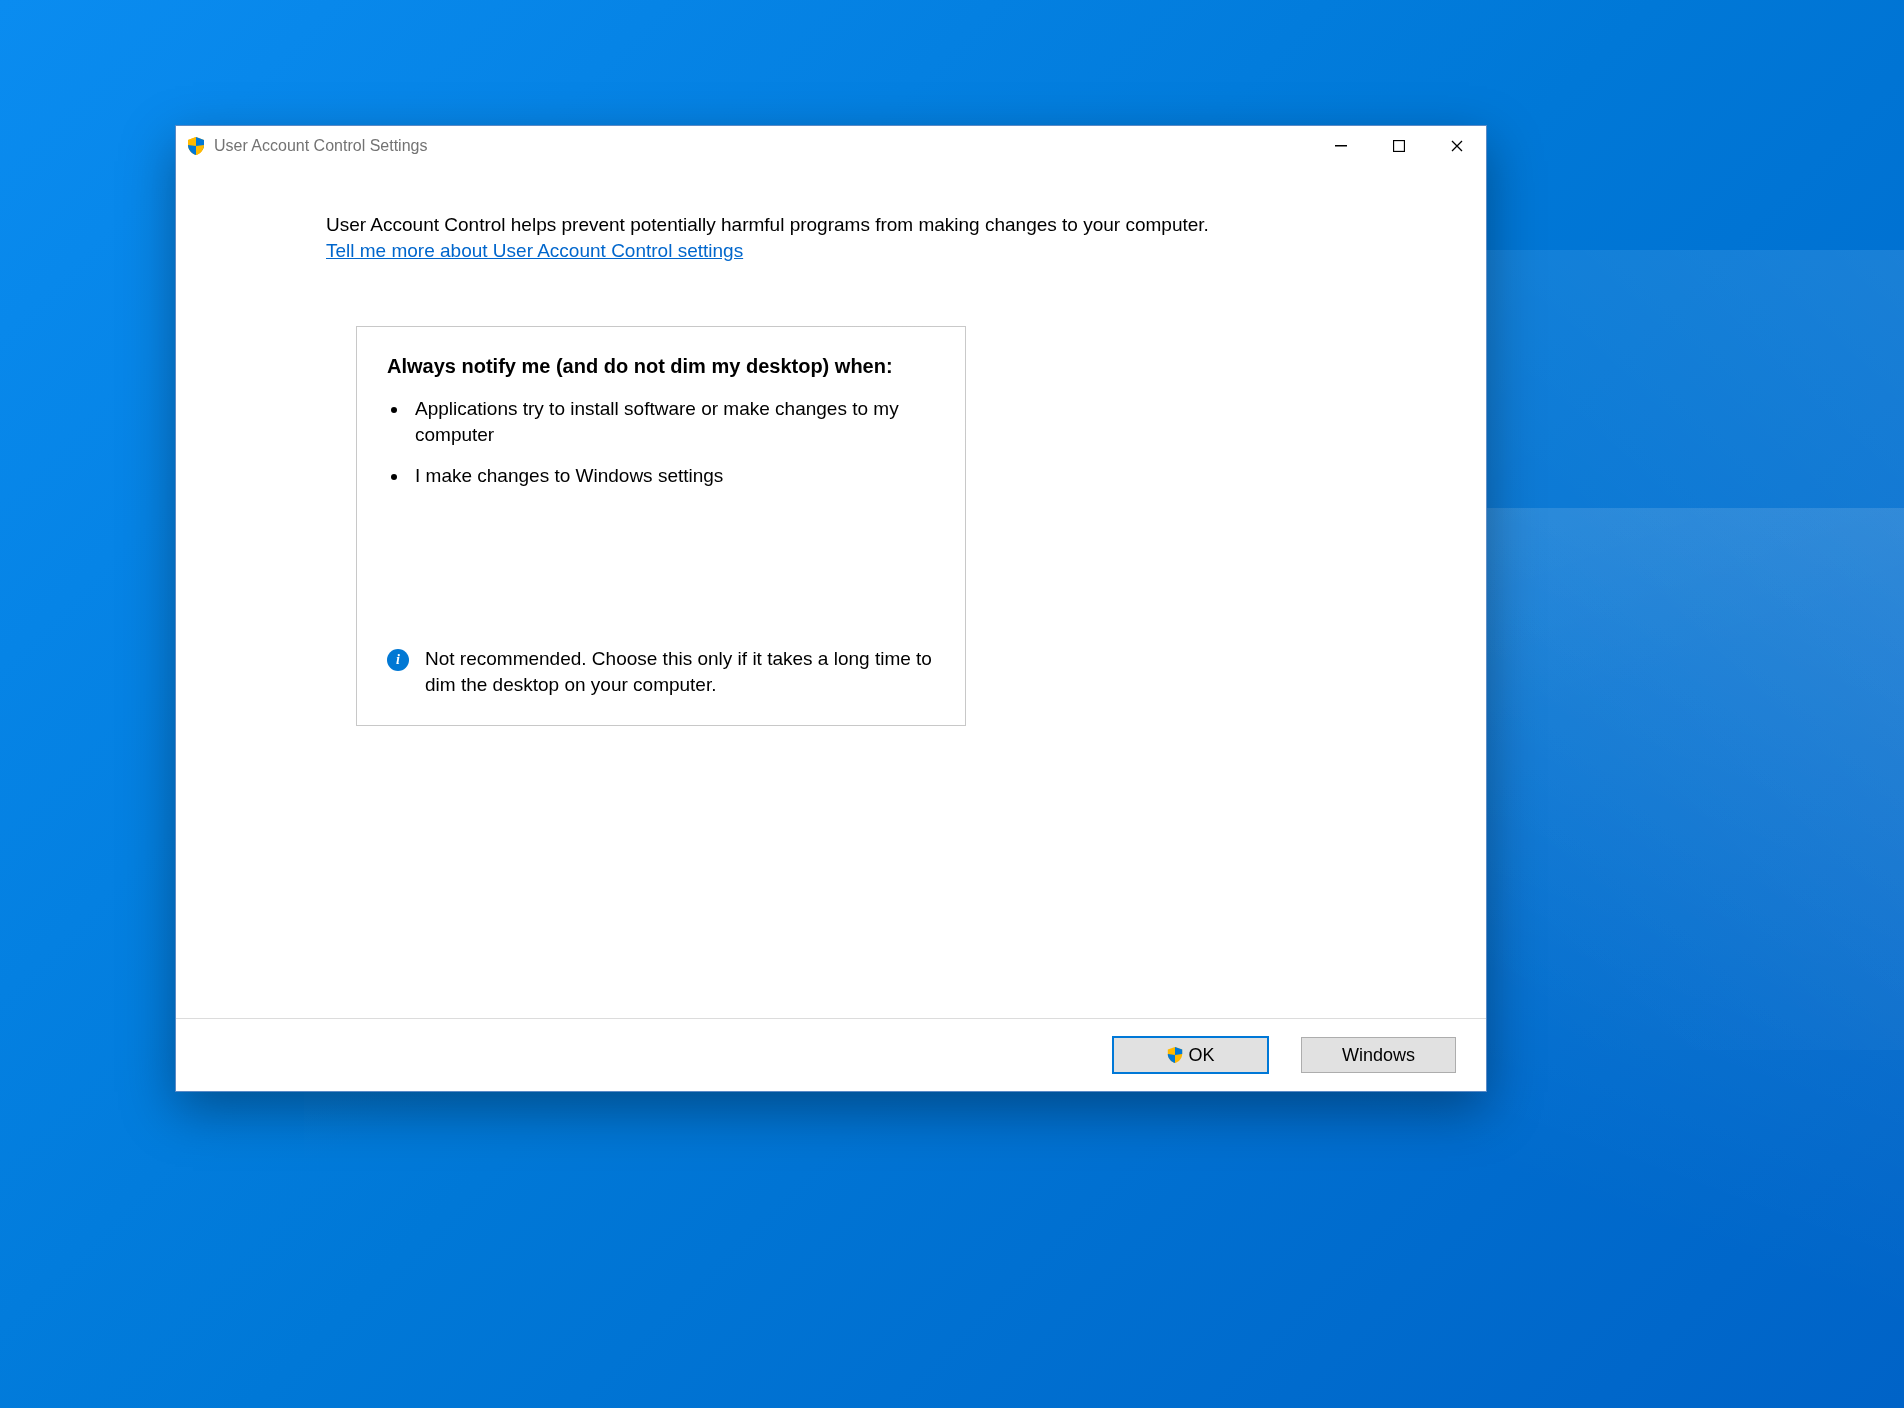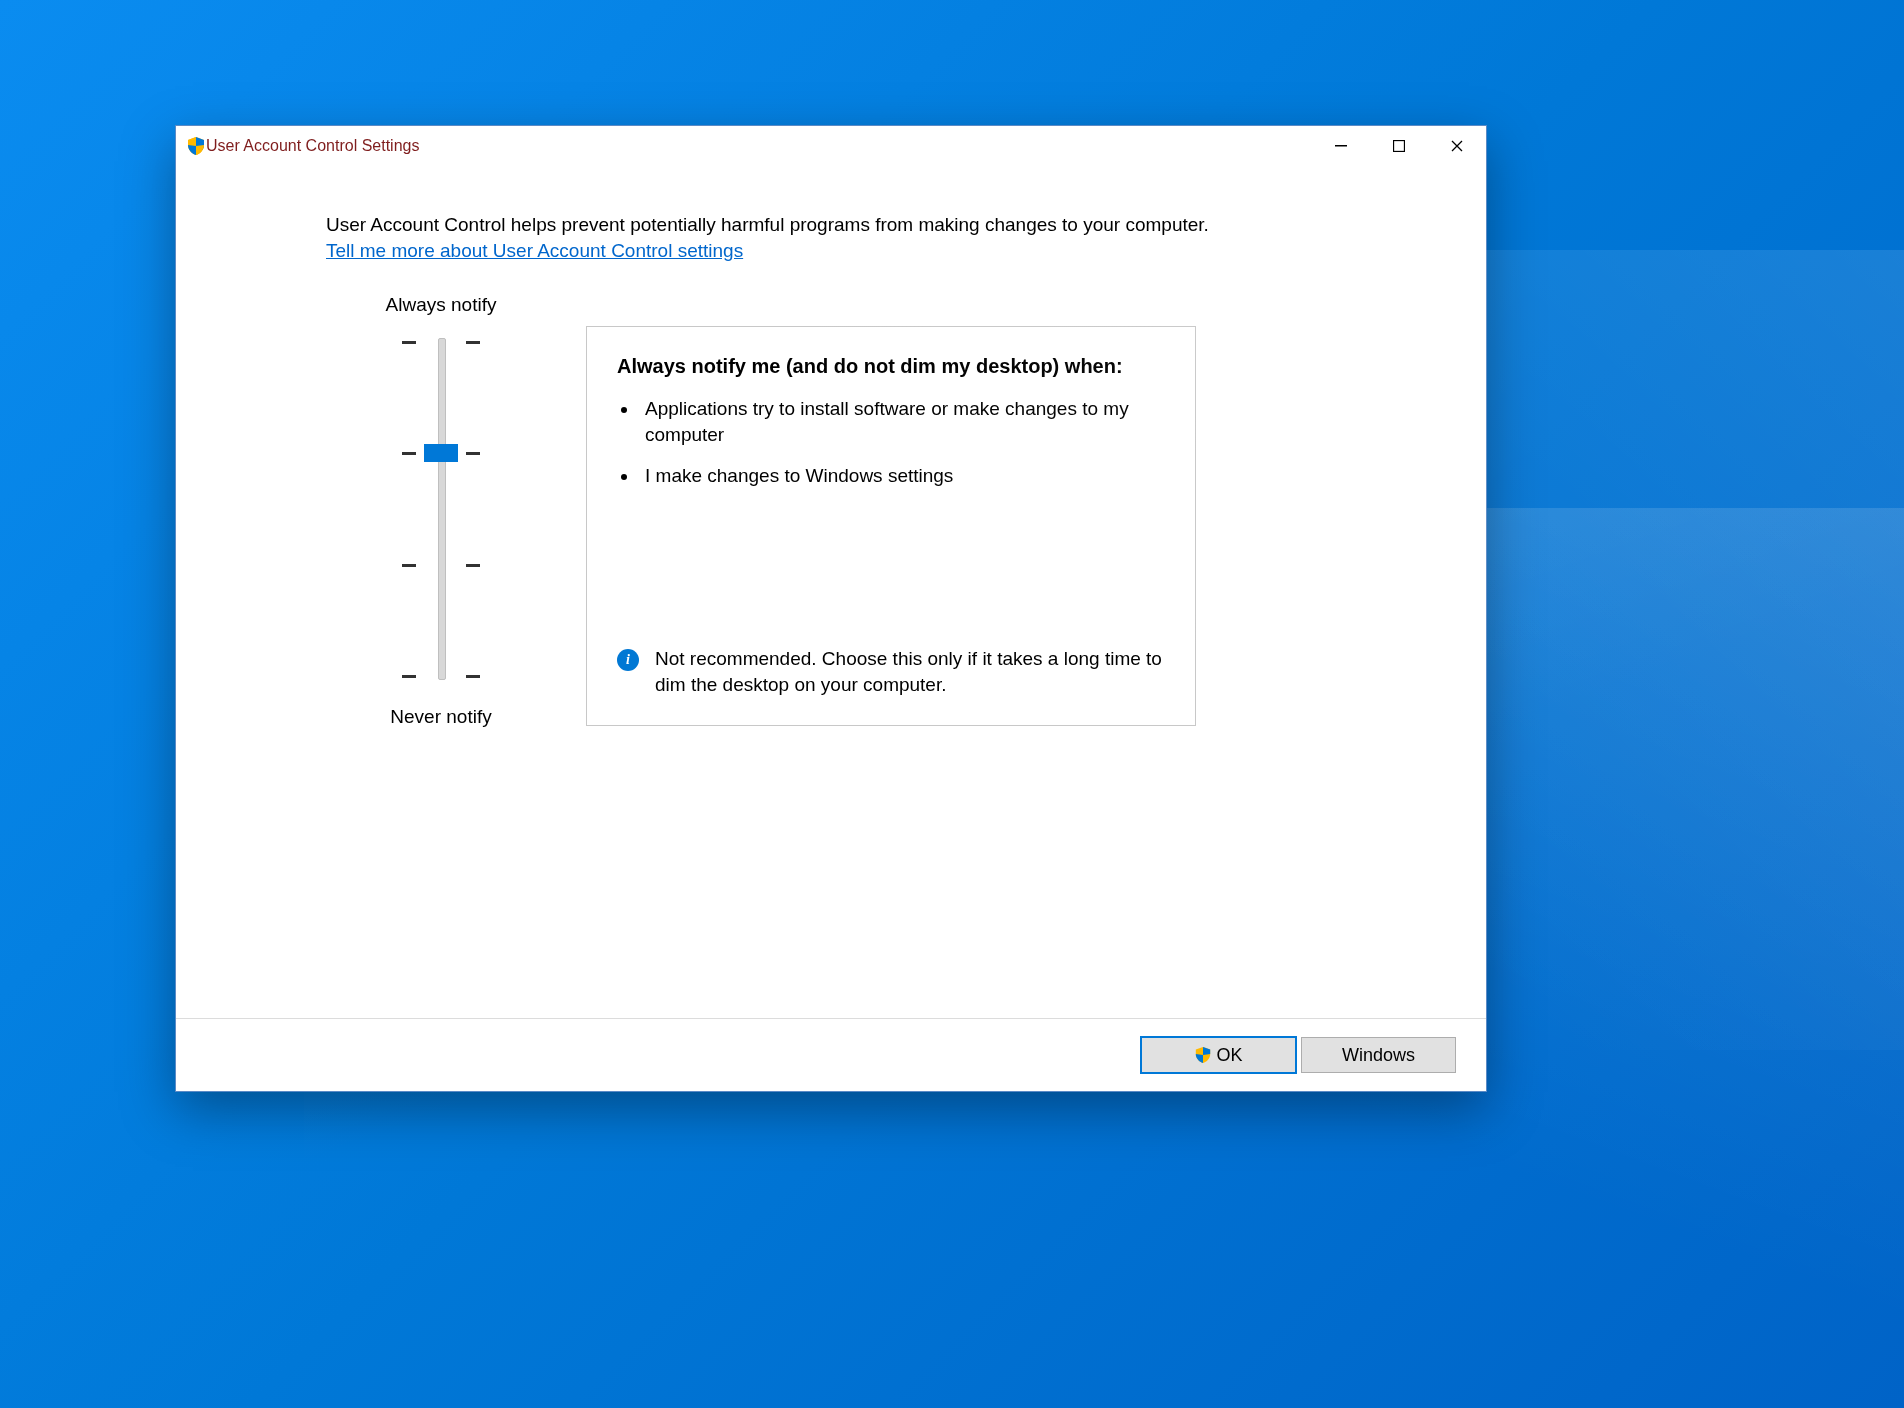--- a/index.html
+++ b/index.html
@@ -55,21 +55,22 @@
   
   .titlebar {
     display: flex;
     align-items: center;
     height: 40px;
     padding-left: 10px;
     background: #ffffff;
   }
   .titlebar .title-text {
     font-size: 16px;
-    color: #7f1d1d;
+    color: #737373;
+    margin-left: 8px;
   }
   .win-controls {
     margin-left: auto;
     display: flex;
     height: 100%;
   }
   .win-btn {
     width: 58px;
     display: flex;
     align-items: center;
@@ -217,21 +218,21 @@
 
   
   .footer {
     border-top: 1px solid #dcdcdc;
     background: #ffffff;
     height: 72px;
     display: flex;
     align-items: center;
     justify-content: flex-end;
     padding-right: 30px;
-    gap: 4px;
+    gap: 32px;
   }
   .btn {
     height: 34px;
     min-width: 125px;
     font-size: 18px;
     color: #000;
     background: #e1e1e1;
     border: 1px solid #adadad;
     display: flex;
     align-items: center;
@@ -281,36 +282,20 @@
         </div>
       </div>
     </div>
 
     <div class="content">
       <p class="intro-text">User Account Control helps prevent potentially harmful programs from making changes to your computer.</p>
       <a class="link">Tell me more about User Account Control settings</a>
 
       <div class="body-row">
 
-        <div class="slider-col">
-          <div class="slider-label">Always notify</div>
-          <div class="slider-box" id="slider-box">
-              <div class="slider-track"></div>
-              <div class="slider-tick left" style="top: 7px;"></div>
-              <div class="slider-tick right" style="top: 7px;"></div>
-              <div class="slider-tick left" style="top: 118.333px;"></div>
-              <div class="slider-tick right" style="top: 118.333px;"></div>
-              <div class="slider-tick left" style="top: 229.667px;"></div>
-              <div class="slider-tick right" style="top: 229.667px;"></div>
-              <div class="slider-tick left" style="top: 341px;"></div>
-              <div class="slider-tick right" style="top: 341px;"></div>
-              <div class="slider-thumb" style="top: 110.333px;"></div>
-            </div>
-          <div class="slider-label bottom">Never notify</div>
-        </div>
 
         <div class="info-panel">
           <p class="info-title">Always notify me (and do not dim my desktop) when:</p>
           <ul class="info-list" id="info-list">
               <li>Applications try to install software or make changes to my computer</li>
               <li>I make changes to Windows settings</li>
             </ul>
           <div class="info-note">
             <div class="info-icon">i</div>
             <div class="info-note-text">Not recommended. Choose this only if it takes a long time to dim the desktop on your computer.</div>

